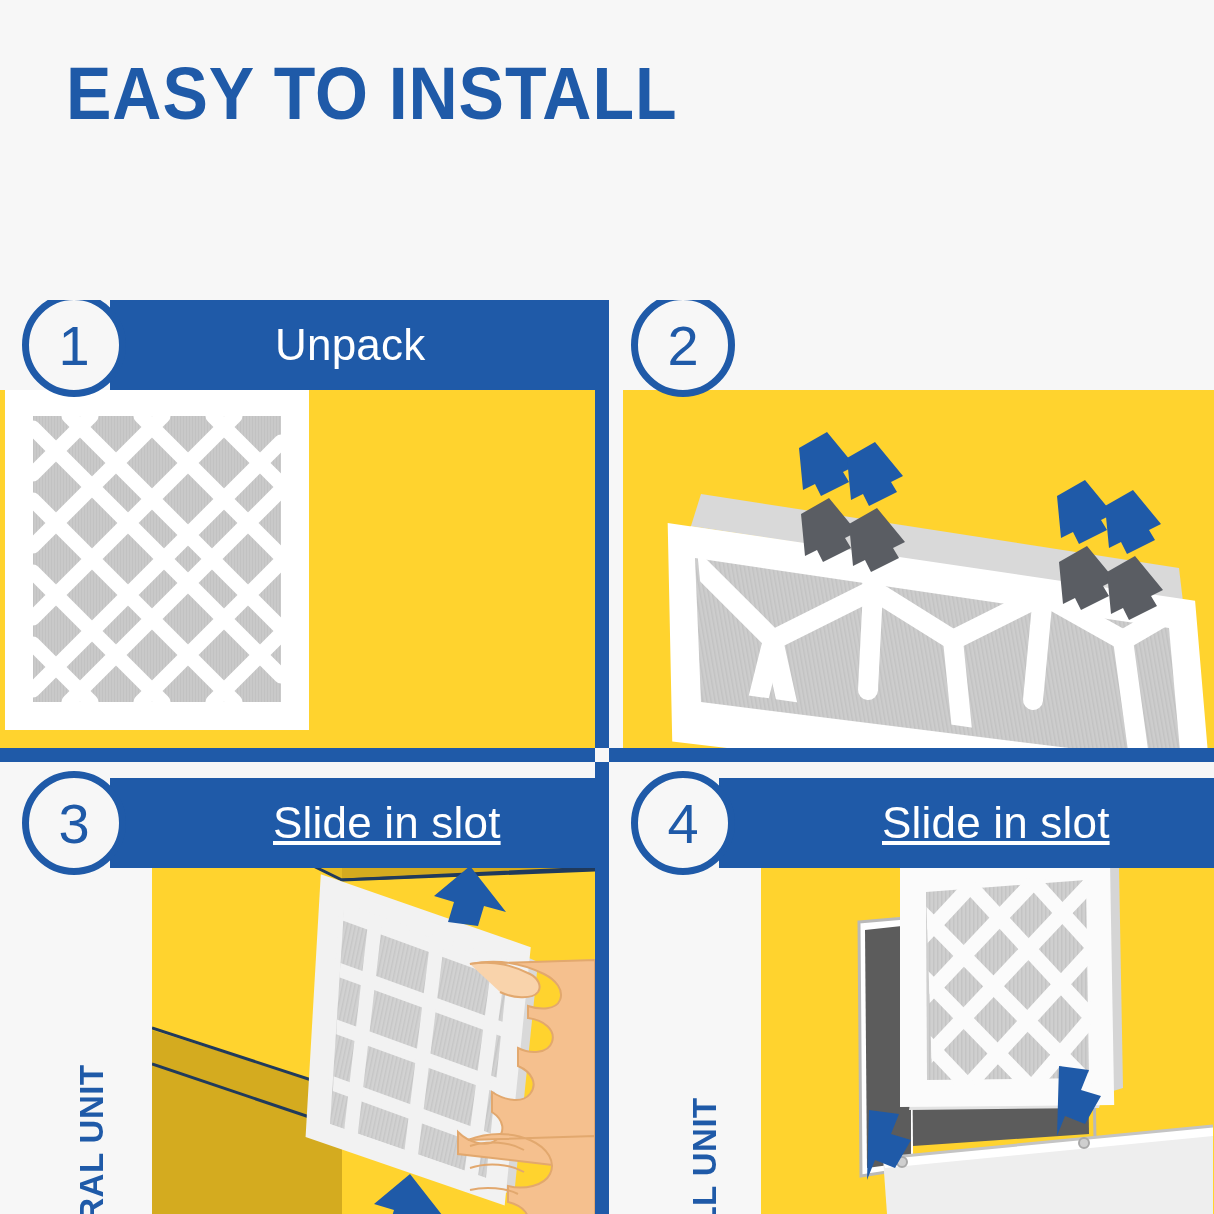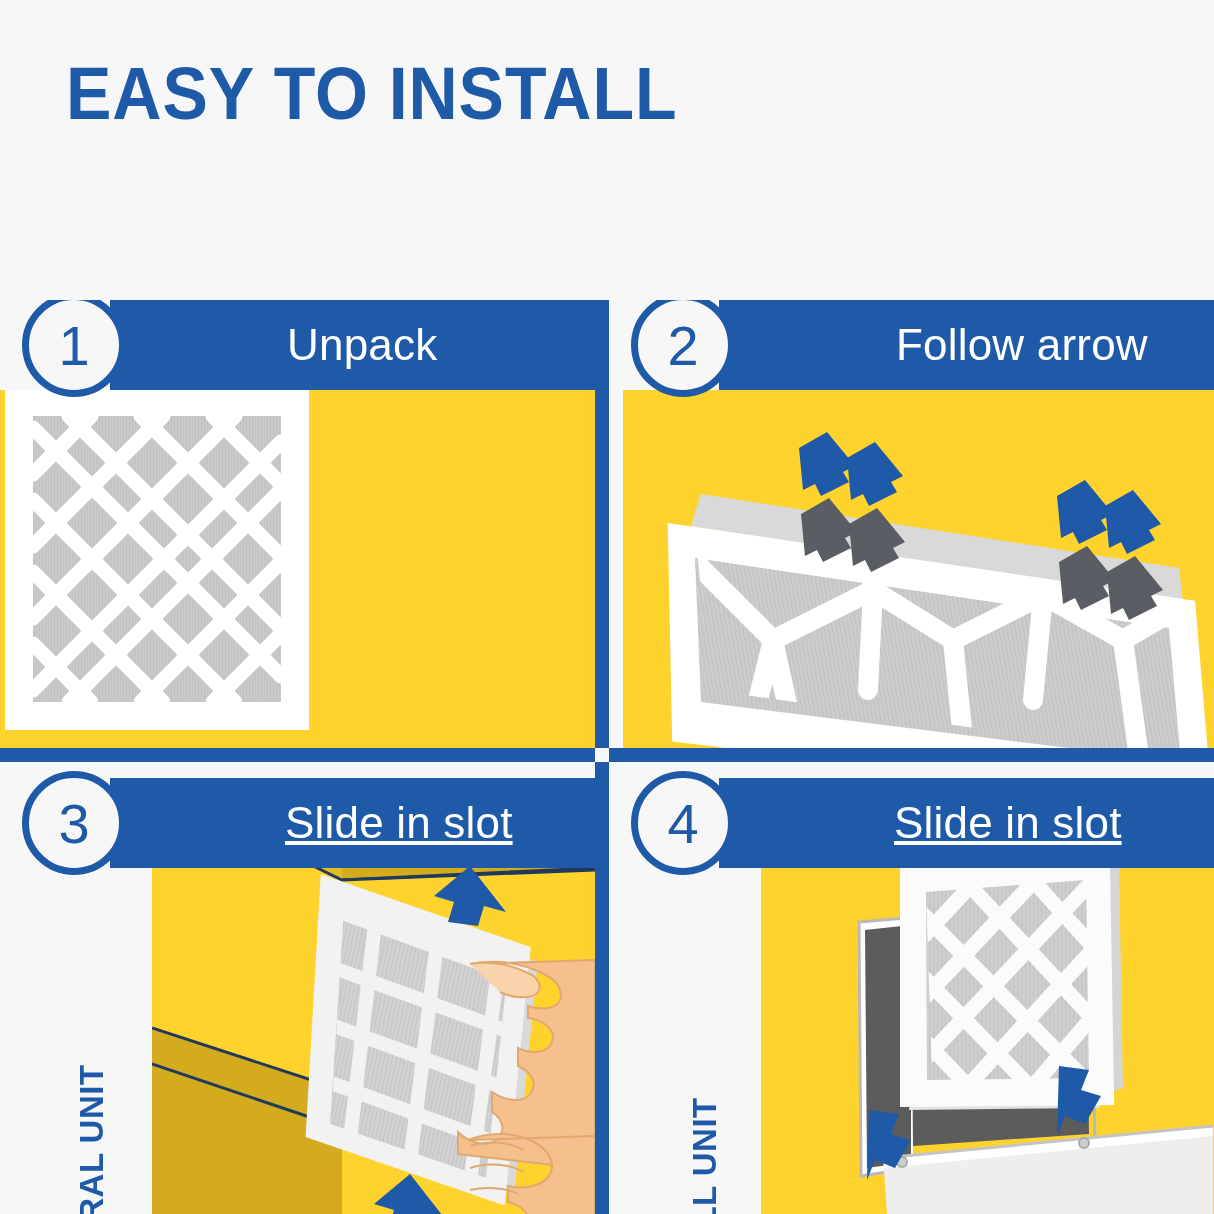--- a/index.html
+++ b/index.html
@@ -74,21 +74,20 @@
   .hdr-label {
     position: absolute;
     left: 165px;
     top: 50%;
     transform: translateY(-50%);
     color: #ffffff;
     font-size: 44px;
     font-weight: normal;
     letter-spacing: 0.2px;
     white-space: nowrap;
-    margin-left: 12px;
   }
   #panel-3 .hdr-label, #panel-4 .hdr-label { left: 163px; text-decoration: underline; }
 
   .badge {
     position: absolute;
     width: 104px;
     height: 104px;
     border-radius: 50%;
     background: #f7f7f7;
     border: 7px solid #1f5aa8;
@@ -249,23 +248,20 @@
           <polygon points="224,68 252,52 280,86 268,92 274,102 246,116 240,104 228,110"></polygon>
         </g>
 
         <g fill="#1f5aa8">
           <polygon points="434,106 462,90 490,124 478,130 484,140 456,154 450,142 438,148"></polygon>
           <polygon points="482,116 510,100 538,134 526,140 532,150 504,164 498,152 486,158"></polygon>
         </g>
       </svg>
     </div>
 
-    <div class="hdr-bar">
-      <div class="hdr-label">Follow arrow</div>
-    </div>
     <div class="badge">2</div>
   </div>
 
   <div class="panel" id="panel-3">
 
     <div class="stage">
       <svg width="443" height="374" viewBox="0 0 443 374">
         <defs>
           <pattern id="pleatC" width="4" height="4" patternUnits="userSpaceOnUse" patternTransform="rotate(12)">
             <rect width="4" height="4" fill="#d2d2d2"></rect>

